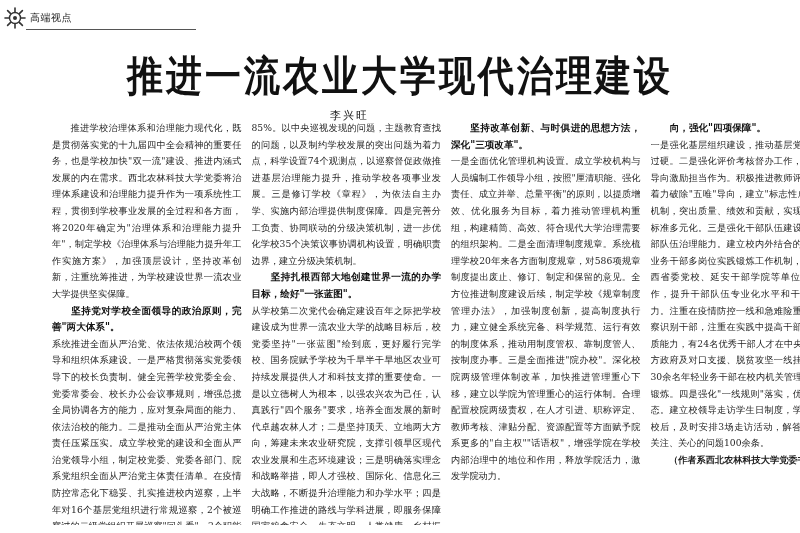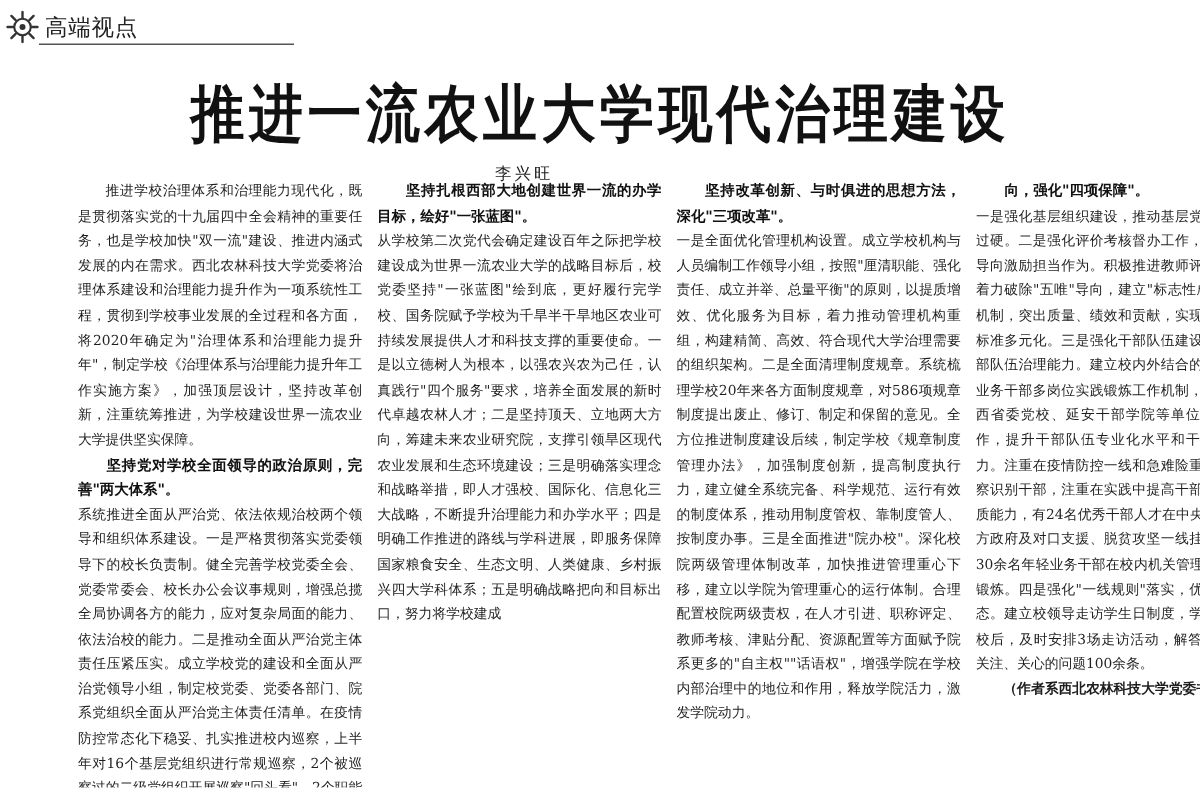--- a/index.html
+++ b/index.html
@@ -5,21 +5,21 @@
     * { margin: 0; padding: 0; box-sizing: border-box; }
     html, body { width: 800px; height: 533px; overflow: hidden; background: #ffffff; }
     body { font-family: "DejaVu Serif", "Liberation Serif", serif; color: #1a1a1a; position: relative; }
     .column-header {
       position: absolute; left: 4px; top: 6px; height: 24px; width: 195px;
       display: flex; align-items: center;
     }
     .emblem { width: 22px; height: 22px; display: inline-block; }
     .column-label {
       font-family: "DejaVu Sans", "Liberation Sans", sans-serif;
-      font-size: 15px; color: #222; margin-left: 4px; letter-spacing: 0.5px;
+      font-size: 10px; color: #222; margin-left: 4px; letter-spacing: 0.5px;
     }
     .header-rule {
       position: absolute; left: 26px; top: 29px; width: 170px; height: 1px; background: #555;
     }
     .headline {
       position: absolute; left: 0; top: 52px; width: 800px; text-align: center;
       font-family: "DejaVu Sans", "Liberation Sans", sans-serif;
       font-weight: bold; font-size: 36px; letter-spacing: 3px; color: #111;
       transform: scaleY(1.15);
     }
@@ -73,20 +73,21 @@
 <h1 class="headline">推进一流农业大学现代治理建设</h1>
 <div class="byline">李兴旺</div>
 
 <div class="columns">
   <div class="col">
       <p>推进学校治理体系和治理能力现代化，既是贯彻落实党的十九届四中全会精神的重要任务，也是学校加快"双一流"建设、推进内涵式发展的内在需求。西北农林科技大学党委将治理体系建设和治理能力提升作为一项系统性工程，贯彻到学校事业发展的全过程和各方面，将2020年确定为"治理体系和治理能力提升年"，制定学校《治理体系与治理能力提升年工作实施方案》，加强顶层设计，坚持改革创新，注重统筹推进，为学校建设世界一流农业大学提供坚实保障。</p>
       <h3>坚持党对学校全面领导的政治原则，完善"两大体系"。</h3>
       <p class="cont">系统推进全面从严治党、依法依规治校两个领导和组织体系建设。一是严格贯彻落实党委领导下的校长负责制。健全完善学校党委全会、党委常委会、校长办公会议事规则，增强总揽全局协调各方的能力，应对复杂局面的能力、依法治校的能力。二是推动全面从严治党主体责任压紧压实。成立学校党的建设和全面从严治党领导小组，制定校党委、党委各部门、院系党组织全面从严治党主体责任清单。在疫情防控常态化下稳妥、扎实推进校内巡察，上半年对16个基层党组织进行常规巡察，2个被巡察过的二级党组织开展巡察"回头看"，2个职能部门开展专项巡察，巡察全覆盖完成率达到</p>
     </div>
   <div class="col">
+      <p class="cont">85%。以中央巡视发现的问题，主题教育查找的问题，以及制约学校发展的突出问题为着力点，科学设置74个观测点，以巡察督促政做推进基层治理能力提升，推动学校各项事业发展。三是修订学校《章程》，为依法自主办学、实施内部治理提供制度保障。四是完善分工负责、协同联动的分级决策机制，进一步优化学校35个决策议事协调机构设置，明确职责边界，建立分级决策机制。</p>
       <h3>坚持扎根西部大地创建世界一流的办学目标，绘好"一张蓝图"。</h3>
       <p class="cont">从学校第二次党代会确定建设百年之际把学校建设成为世界一流农业大学的战略目标后，校党委坚持"一张蓝图"绘到底，更好履行完学校、国务院赋予学校为千旱半干旱地区农业可持续发展提供人才和科技支撑的重要使命。一是以立德树人为根本，以强农兴农为己任，认真践行"四个服务"要求，培养全面发展的新时代卓越农林人才；二是坚持顶天、立地两大方向，筹建未来农业研究院，支撑引领旱区现代农业发展和生态环境建设；三是明确落实理念和战略举措，即人才强校、国际化、信息化三大战略，不断提升治理能力和办学水平；四是明确工作推进的路线与学科进展，即服务保障国家粮食安全、生态文明、人类健康、乡村振兴四大学科体系；五是明确战略把向和目标出口，努力将学校建成</p>
     </div>
   <div class="col">
       <h3>坚持改革创新、与时俱进的思想方法，深化"三项改革"。</h3>
       <p class="cont">一是全面优化管理机构设置。成立学校机构与人员编制工作领导小组，按照"厘清职能、强化责任、成立并举、总量平衡"的原则，以提质增效、优化服务为目标，着力推动管理机构重组，构建精简、高效、符合现代大学治理需要的组织架构。二是全面清理制度规章。系统梳理学校20年来各方面制度规章，对586项规章制度提出废止、修订、制定和保留的意见。全方位推进制度建设后续，制定学校《规章制度管理办法》，加强制度创新，提高制度执行力，建立健全系统完备、科学规范、运行有效的制度体系，推动用制度管权、靠制度管人、按制度办事。三是全面推进"院办校"。深化校院两级管理体制改革，加快推进管理重心下移，建立以学院为管理重心的运行体制。合理配置校院两级责权，在人才引进、职称评定、教师考核、津贴分配、资源配置等方面赋予院系更多的"自主权""话语权"，增强学院在学校内部治理中的地位和作用，释放学院活力，激发学院动力。</p>
     </div>
   <div class="col">
       <h3 class="cont">向，强化"四项保障"。</h3>
       <p class="cont">一是强化基层组织建设，推动基层党组织全面过硬。二是强化评价考核督办工作，树立鲜明导向激励担当作为。积极推进教师评价改革，着力破除"五唯"导向，建立"标志性成果"评价机制，突出质量、绩效和贡献，实现人才评价标准多元化。三是强化干部队伍建设，提升干部队伍治理能力。建立校内外结合的优秀年轻业务干部多岗位实践锻炼工作机制，加强与陕西省委党校、延安干部学院等单位的培训合作，提升干部队伍专业化水平和干部履职能力。注重在疫情防控一线和急难险重工作中考察识别干部，注重在实践中提高干部的综合素质能力，有24名优秀干部人才在中央部委、地方政府及对口支援、脱贫攻坚一线挂职锻炼，30余名年轻业务干部在校内机关管理岗位实践锻炼。四是强化"一线规则"落实，优化政治生态。建立校领导走访学生日制度，学生复学返校后，及时安排3场走访活动，解答解决学生关注、关心的问题100余条。</p>

